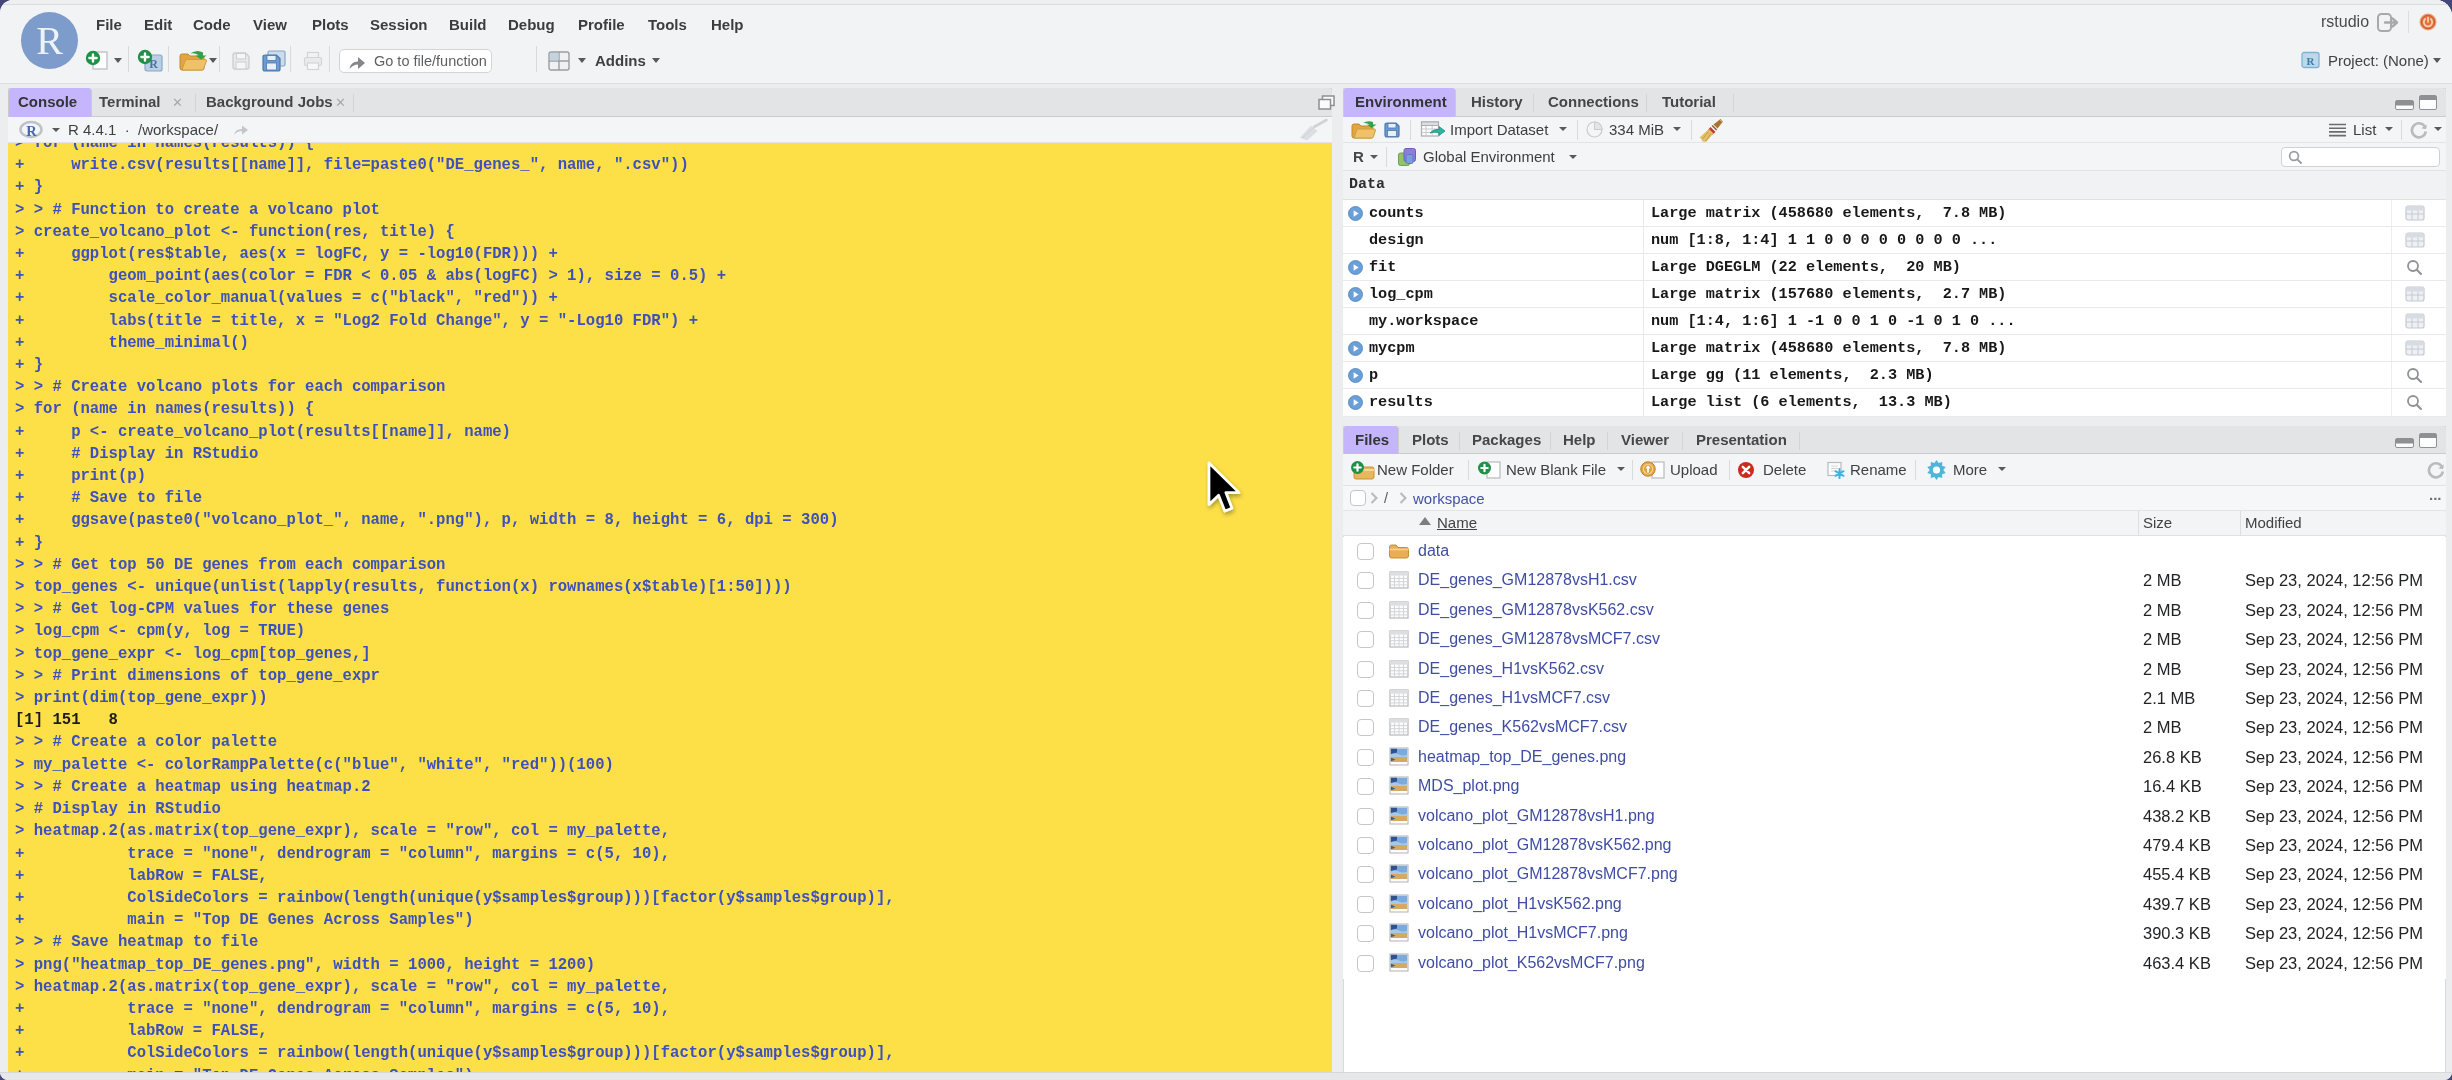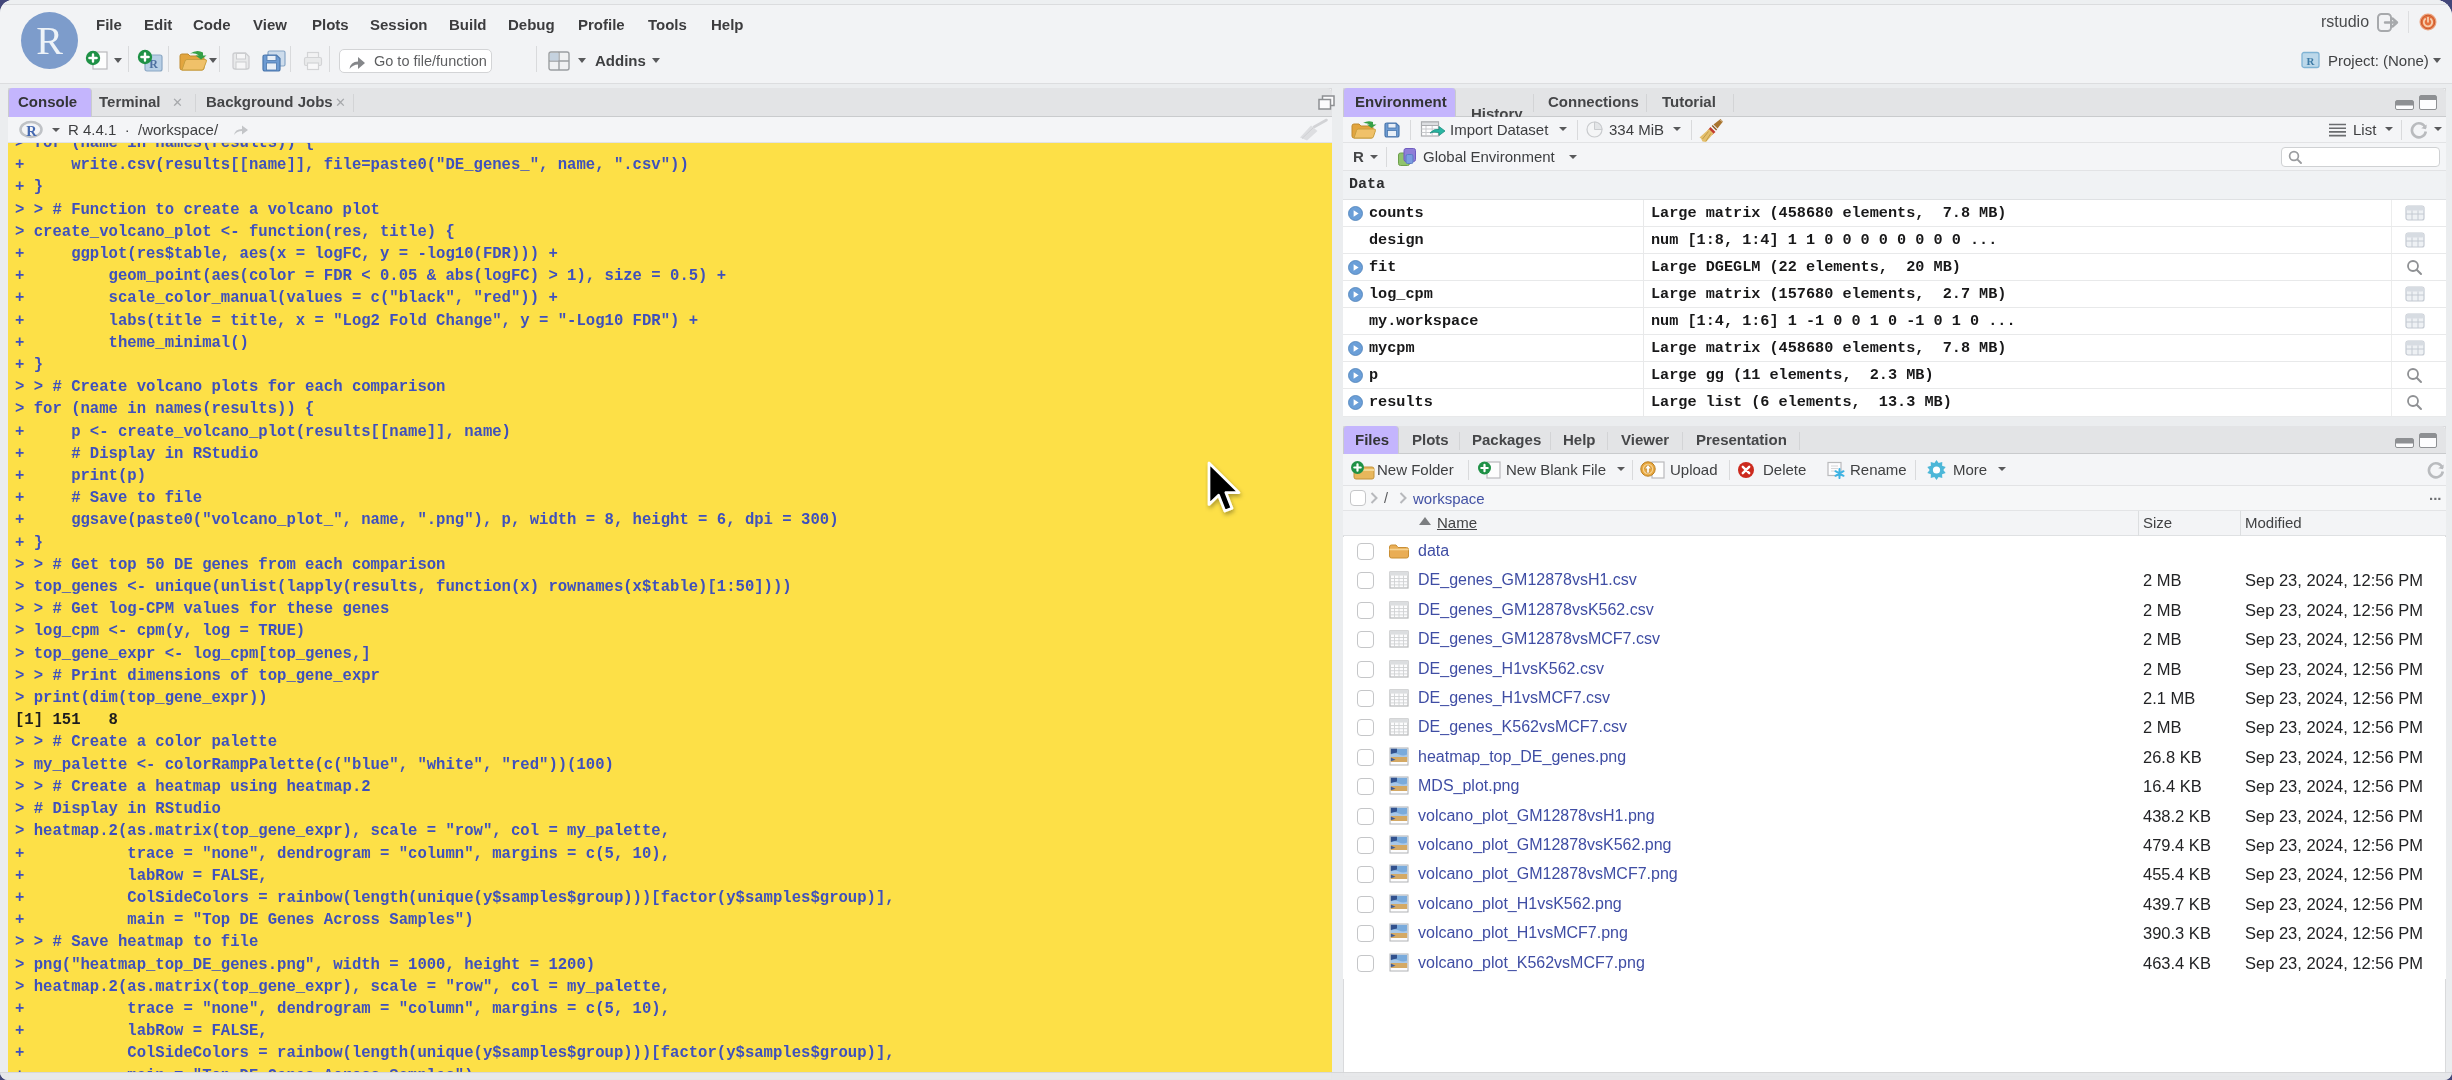--- a/index.html
+++ b/index.html
@@ -244,21 +244,21 @@
   </div>
 
   <div id="envpane">
     <div class="panel" style="left:1343px; top:88px; width:1103px; height:329px;"></div>
 
     <div class="tabbar" style="left:1343px; top:88px; width:1103px; height:29px;">
       <div class="tab active" style="left:0px; width:113px;">
           <span class="lbl" style="left:11px;">Environment</span>
         </div>
       <div class="tab" style="left:113px; width:76px;">
-          <span class="lbl" style="left:15px; color:#454648;margin-top:12px;">History</span>
+          <span class="lbl" style="left:15px; color:#454648;">History</span>
         </div>
       <div class="tabsep" style="left:190px;"></div>
       <div class="tab" style="left:191px; width:111px;">
           <span class="lbl" style="left:14px; color:#454648;">Connections</span>
         </div>
       <div class="tabsep" style="left:303px;"></div>
       <div class="tab" style="left:304px; width:85px;">
           <span class="lbl" style="left:15px; color:#454648;">Tutorial</span>
         </div>
       <div class="tabsep" style="left:390px;"></div>

